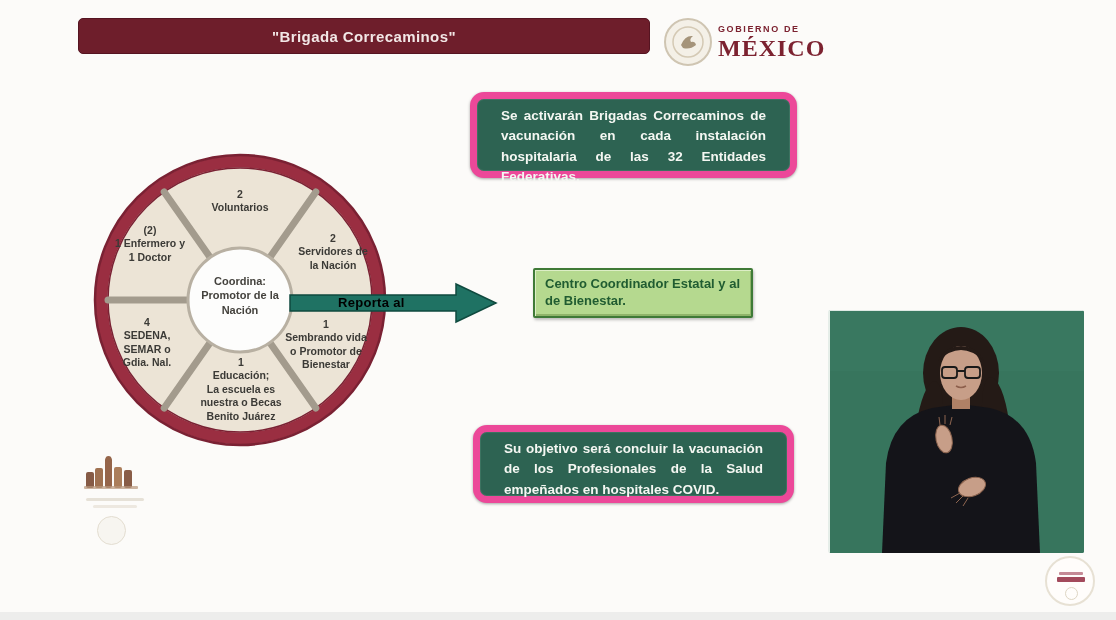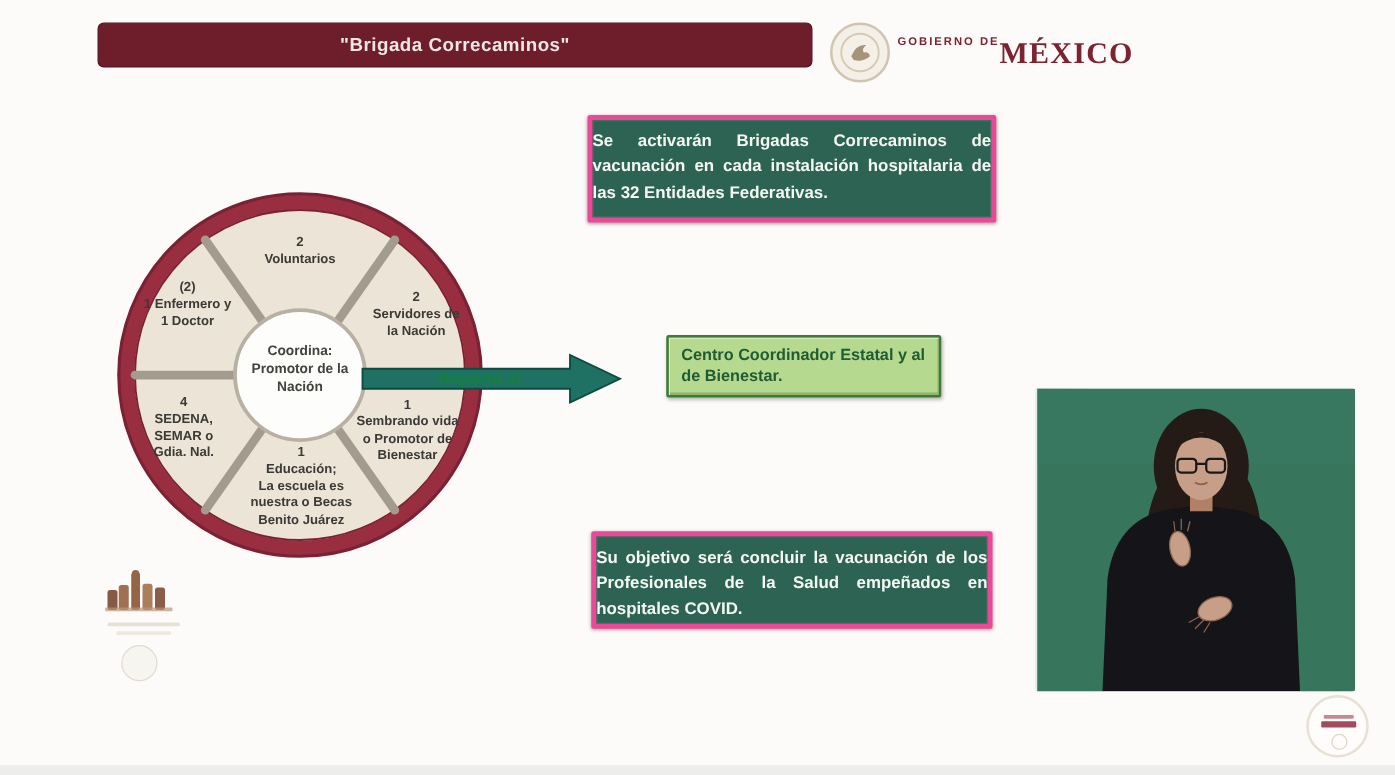--- a/index.html
+++ b/index.html
@@ -17,30 +17,30 @@
   }
   .header-title{
     color:#f2e7e6;font-weight:bold;font-size:15px;letter-spacing:.4px;
   }
   .gob-logo{position:absolute;left:664px;top:18px;display:flex;align-items:center;gap:6px;}
   .gob-seal{
     width:44px;height:44px;border-radius:50%;
     border:2px solid #cfc5b2;background:#f4f0e7;
     display:flex;align-items:center;justify-content:center;
   }
-  .gob-text{display:flex;flex-direction:row;line-height:1;}
+  .gob-text{display:flex;flex-direction:column;line-height:1;}
   .gob-line1{font-size:9px;font-weight:bold;letter-spacing:1.6px;color:#7c2230;}
   .gob-line2{font-family:"Liberation Serif", serif;font-size:24px;font-weight:bold;letter-spacing:1px;color:#7c2230;margin-top:2px;}
 
   
   .green-box{
-    position:absolute;background:#2d6352;border:4px solid #ec4899;
-    border-radius:2px;box-shadow:0 1px 3px rgba(0,0,0,.35), inset 0 0 0 1px #3c7360;
+    position:absolute;background:#2d6352;border:7px solid #ec4899;
+    border-radius:14px;box-shadow:0 1px 3px rgba(0,0,0,.35), inset 0 0 0 1px #3c7360;
     color:#f4f7f2;font-weight:bold;font-size:13.5px;line-height:1.5;
-    padding:7px 0;box-sizing:border-box;
+    padding:7px 24px;box-sizing:border-box;
     text-align:justify;
   }
   .green-box.activation{left:470px;top:92px;width:327px;height:86px;}
   .green-box.objective{left:473px;top:425px;width:321px;height:78px;}
 
   
   .wheel{position:absolute;left:90px;top:152px;width:300px;height:296px;}
   .wheel svg{position:absolute;left:0;top:0;}
   .seg-label{
     position:absolute;text-align:center;white-space:pre-line;
@@ -54,22 +54,22 @@
   .seg-top-left{left:5px;top:72px;width:110px;}
   .wheel-center-label{
     position:absolute;left:95px;top:122px;width:110px;
     text-align:center;white-space:pre-line;
     font-size:11px;font-weight:bold;color:#44423d;line-height:1.3;
   }
 
   
   .report-arrow{position:absolute;left:288px;top:280px;width:212px;height:46px;}
   .arrow-label{
-    position:absolute;left:50px;top:15px;width:92px;text-align:center;
-    color:#15803d;font-weight:bold;font-size:13px;letter-spacing:.3px;
+    position:absolute;left:50px;top:15px;width:92px;text-align:left;
+    color:#000000;font-weight:bold;font-size:13px;letter-spacing:.3px;
   }
 
   
   .target-box{
     position:absolute;left:533px;top:268px;width:220px;height:50px;
     background:#b5d98f;border:2px solid #3f7a37;border-radius:2px;
     box-shadow:inset 1px 1px 0 #ddeec6, inset -1px -2px 0 #8fb46a, 1px 2px 3px rgba(0,0,0,.25);
     display:flex;align-items:center;justify-content:center;
     color:#205c31;font-weight:bold;font-size:13px;line-height:1.3;
     padding:2px 10px;box-sizing:border-box;

